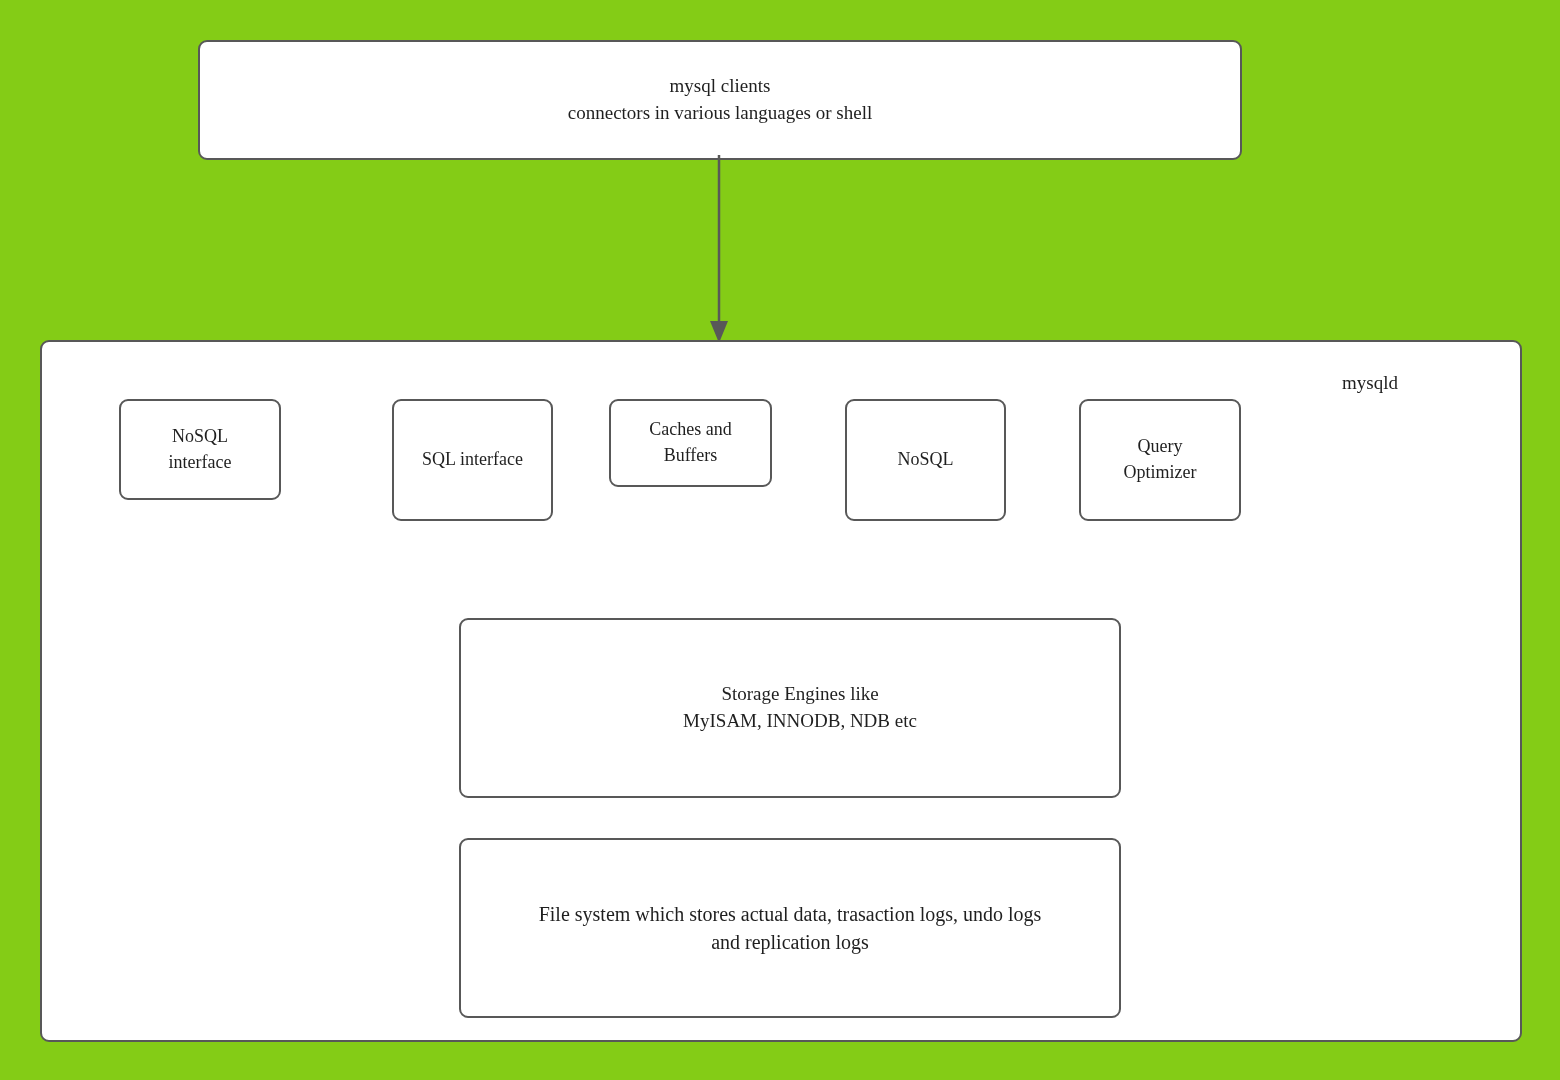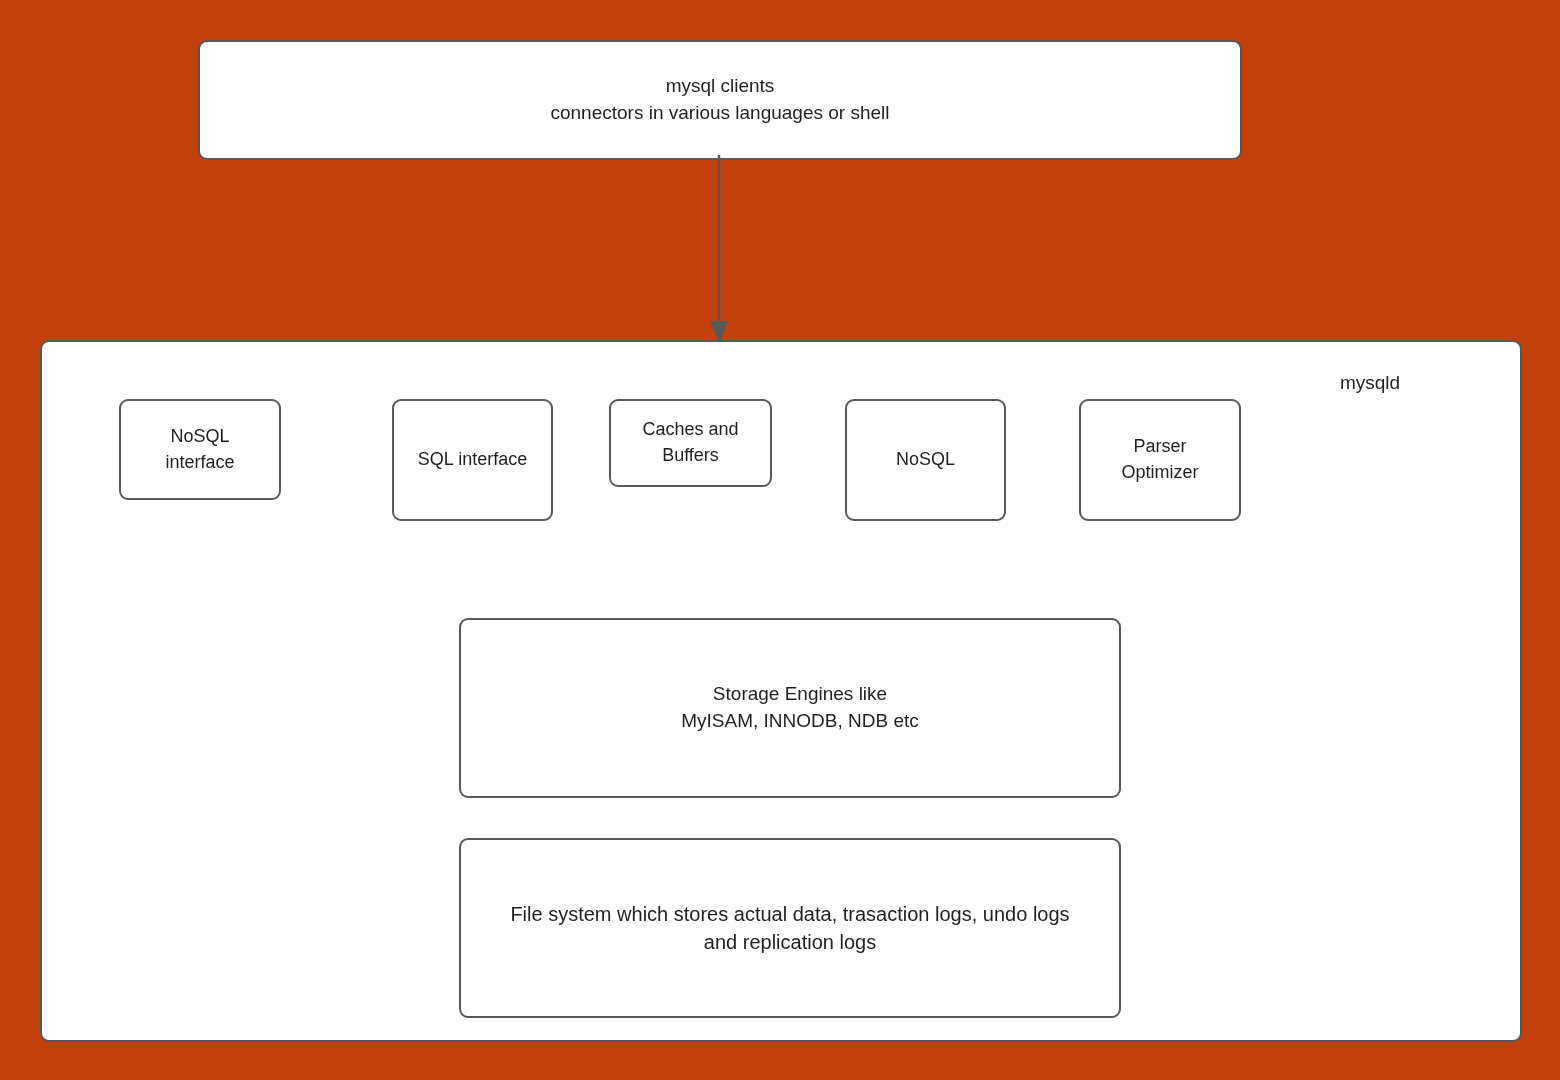--- a/index.html
+++ b/index.html
@@ -9,22 +9,23 @@
     background: #ffffff;
   }
   body {
     font-family: "Liberation Sans", sans-serif;
     -webkit-font-smoothing: antialiased;
   }
   #canvas {
     position: relative;
     width: 1560px;
     height: 1080px;
-    background: #c2410c;
+    background: #84cc16;
     overflow: hidden;
+    font-family: Liberation Serif, serif;
   }
 
   
   .node {
     position: absolute;
     box-sizing: border-box;
     border: 2px solid #585858;
     border-radius: 9px;
     background: #ffffff;
     display: flex;
@@ -132,21 +133,21 @@
   <div class="node component-box" id="caches-box">
     <div class="label">Caches and
 Buffers</div>
   </div>
 
   <div class="node component-box" id="parser-box">
     <div class="label">NoSQL</div>
   </div>
 
   <div class="node component-box" id="optimizer-box">
-    <div class="label">Parser
+    <div class="label">Query
 Optimizer</div>
   </div>
 
   <div class="node" id="storage-box">
     <div class="label">Storage Engines like
 MyISAM, INNODB, NDB etc</div>
   </div>
 
   <div class="node" id="filesystem-box">
     <div class="label">File system which stores actual data, trasaction logs, undo logs

